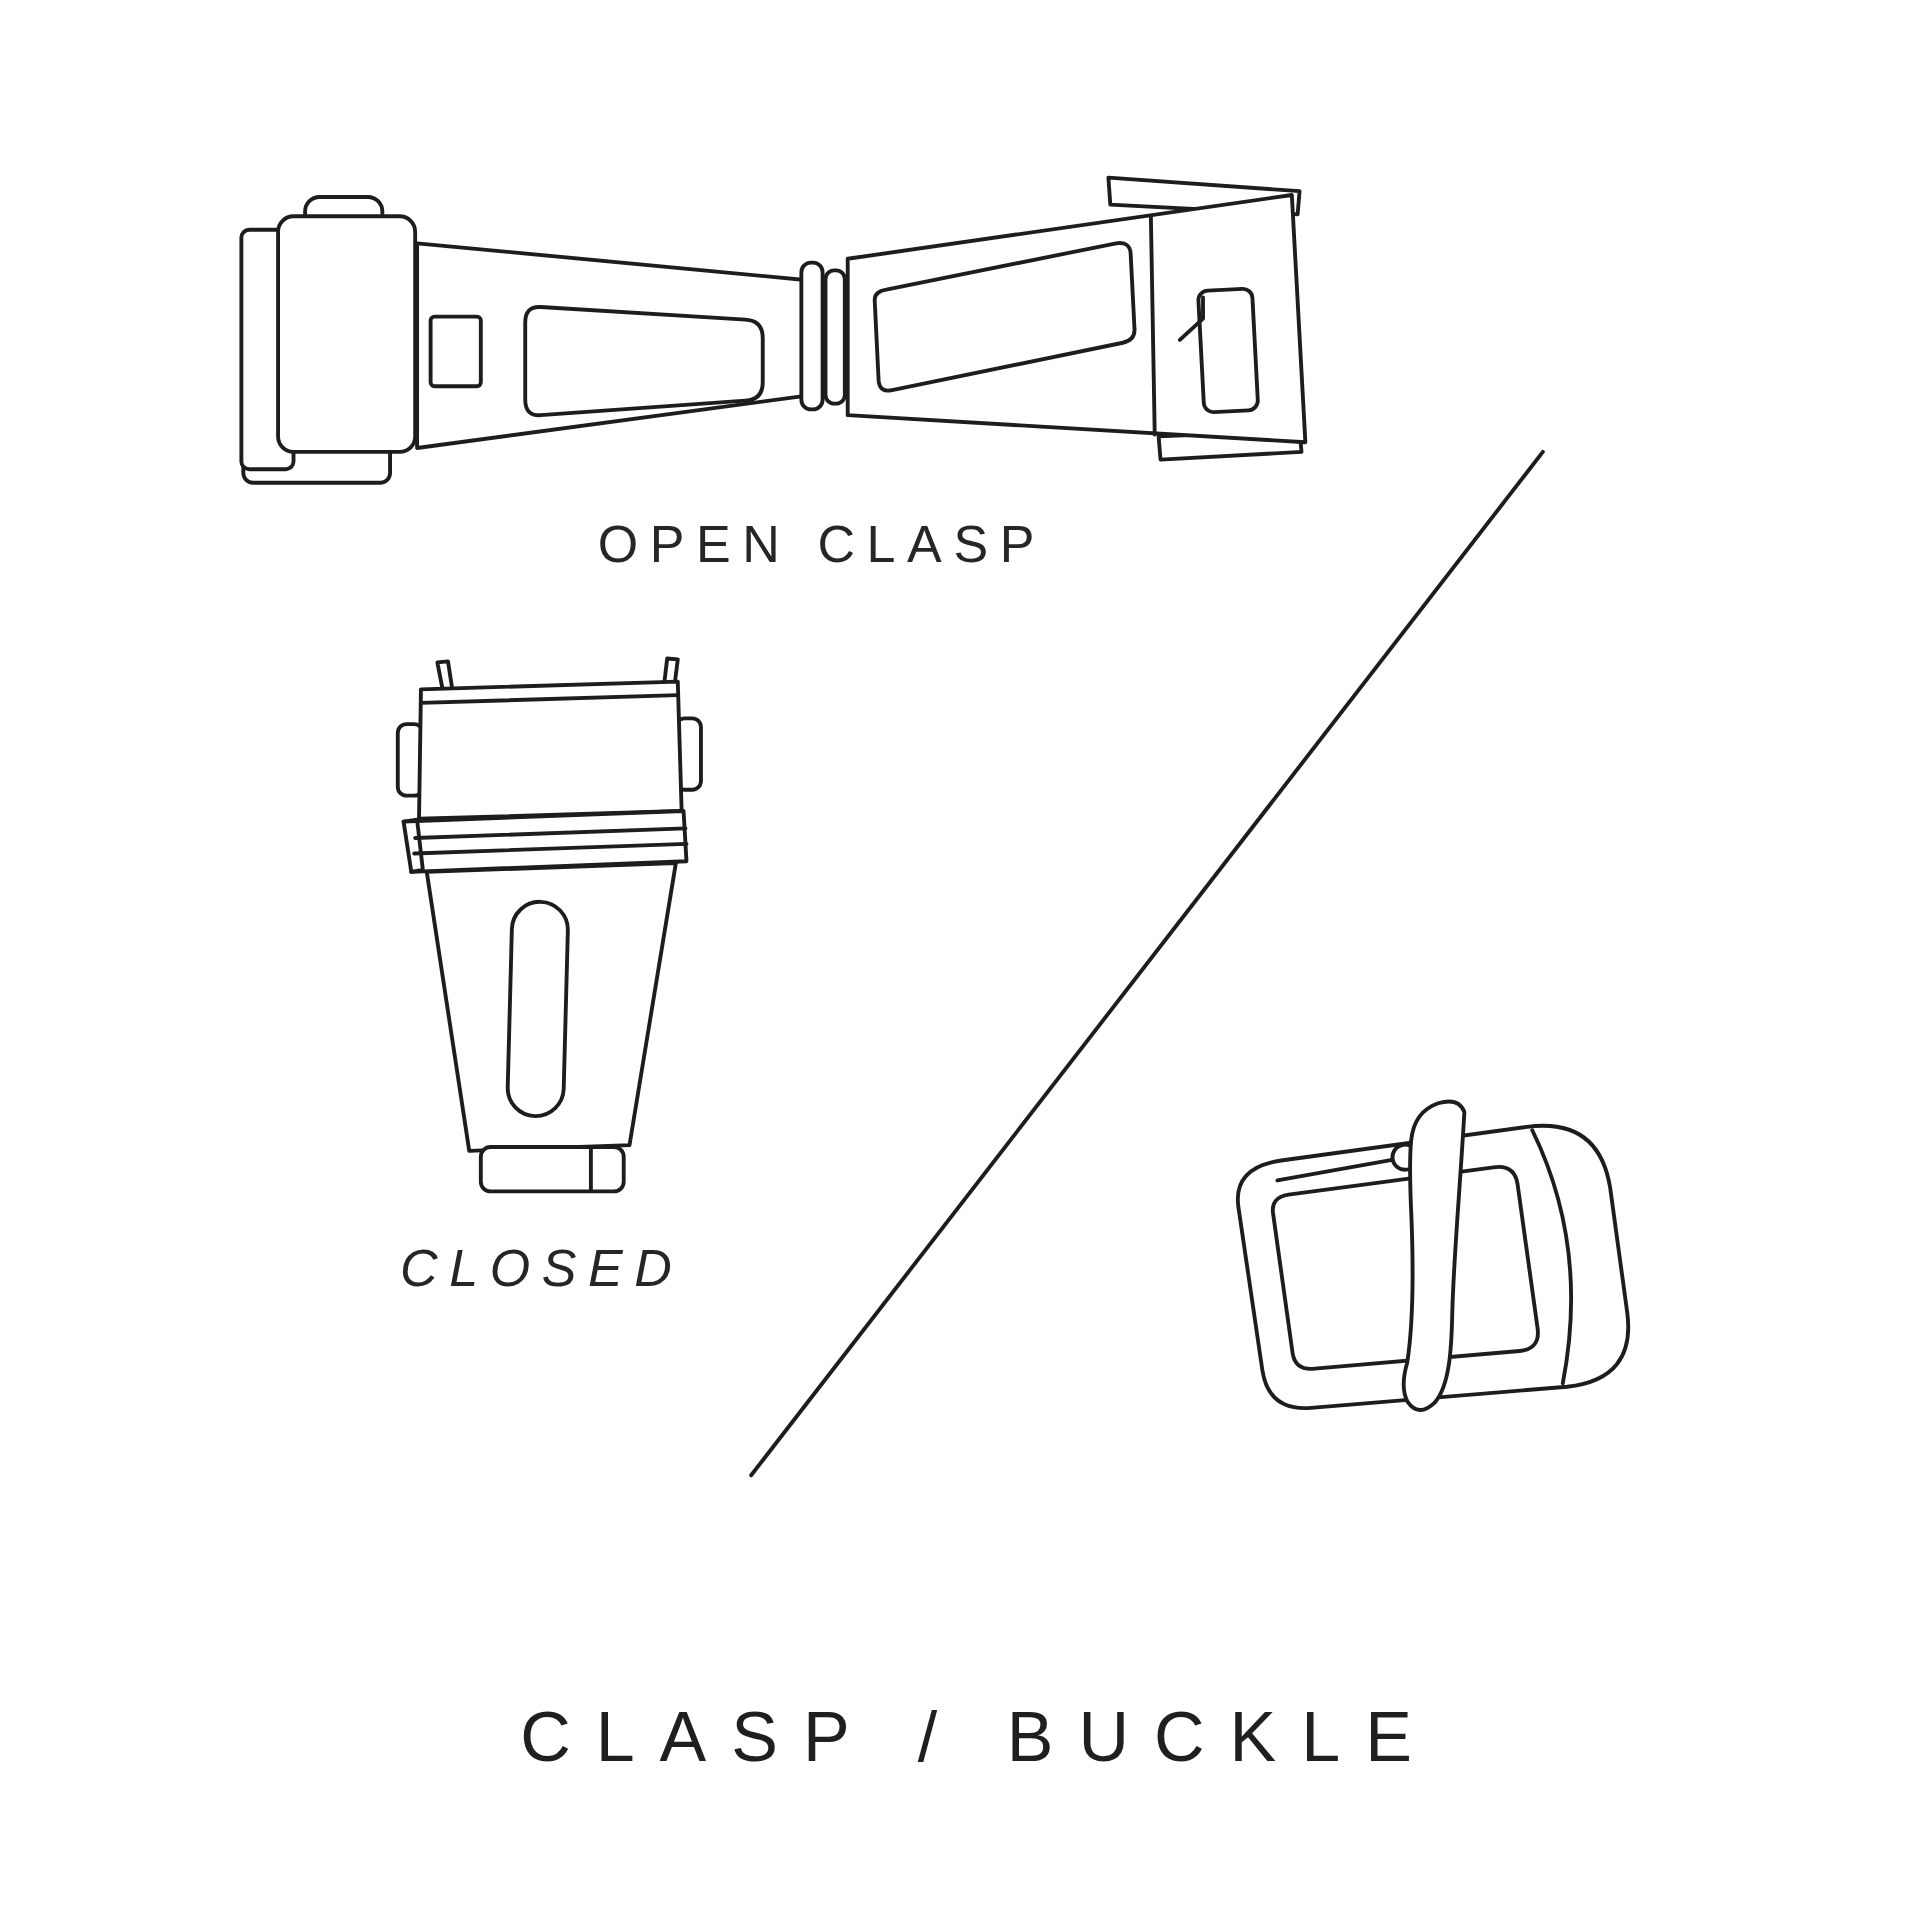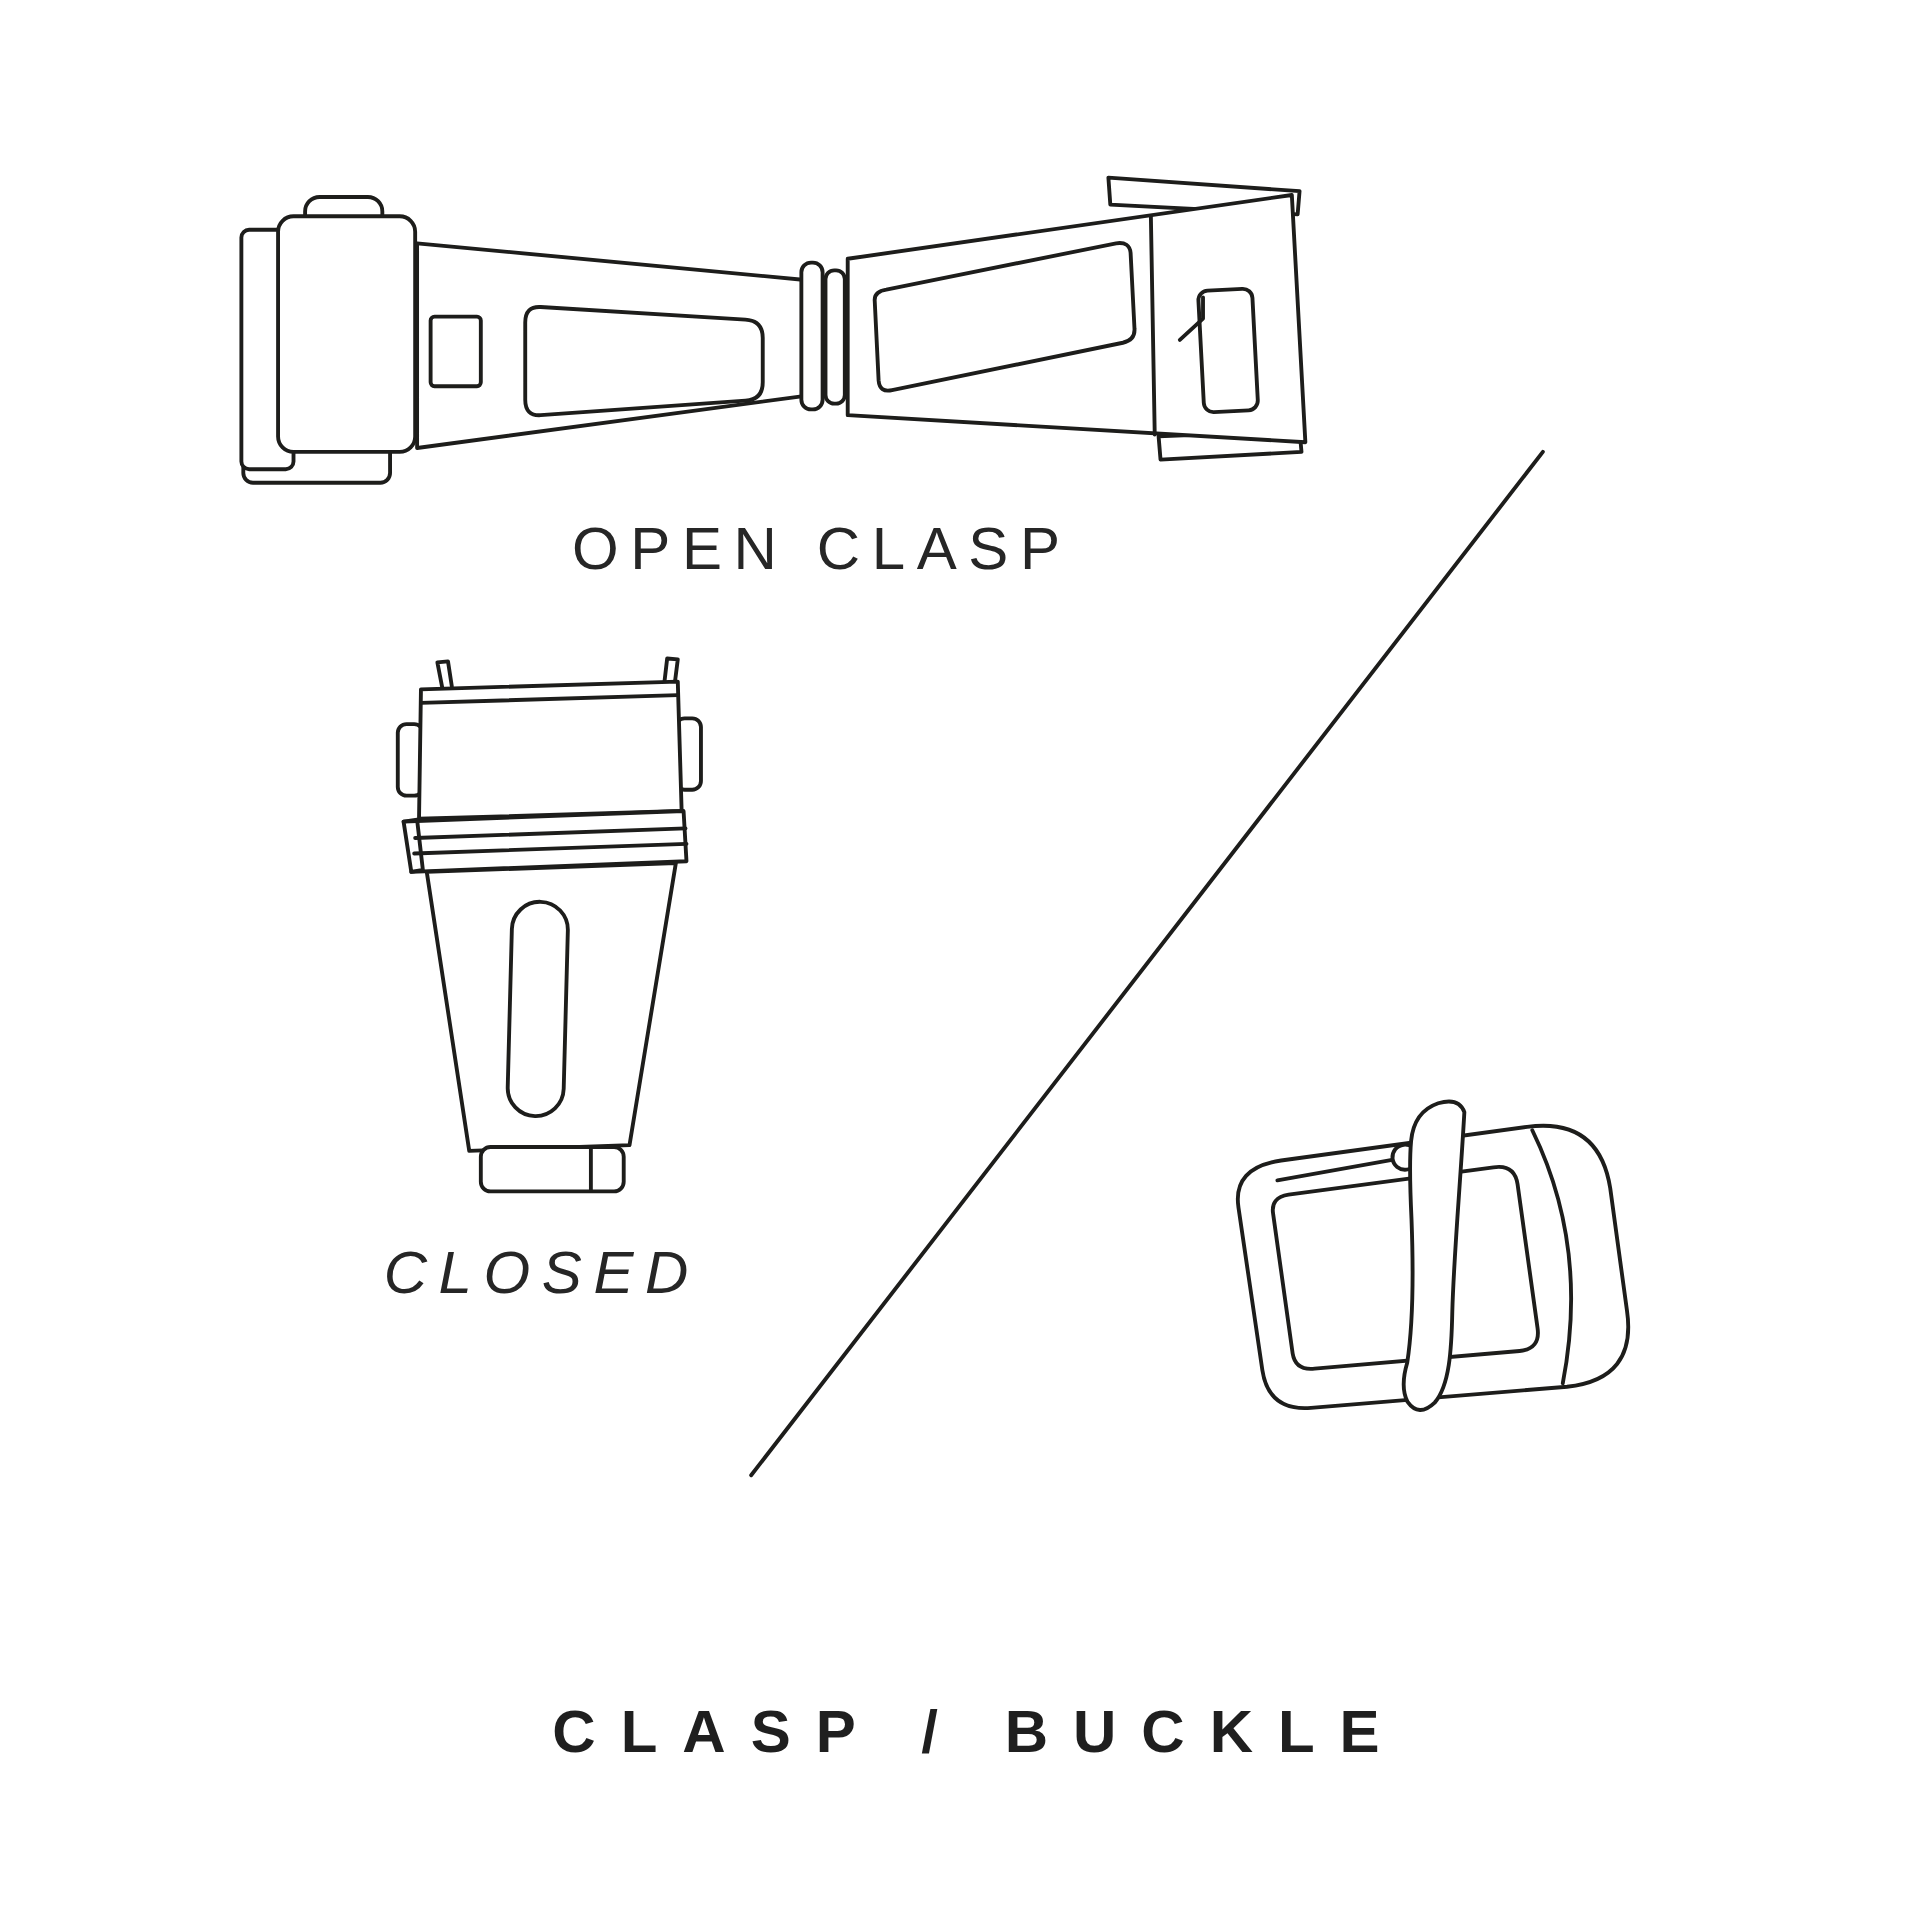--- a/index.html
+++ b/index.html
@@ -21,38 +21,38 @@
     stroke-width: 4;
     fill: none;
     stroke-linejoin: round;
     stroke-linecap: round;
   }
   svg.art .fill-w { fill: #ffffff; }
   .label {
     position: absolute;
     transform: translateX(-50%);
     color: var(--ink);
-    font-size: 60px;
+    font-size: 52px;
     letter-spacing: 11.6px;
     text-indent: 11.6px;
     font-weight: 400;
     white-space: nowrap;
   }
   .label-open-clasp { left: 816px; top: 514px; }
   .label-closed { left: 536px; top: 1238px; font-style: italic; }
   .title {
     position: absolute;
     left: 966px;
     top: 1697px;
     transform: translateX(-50%);
     color: #1f1f1f;
-    font-size: 60px;
+    font-size: 70px;
     letter-spacing: 25px;
     text-indent: 25px;
-    font-weight: 700;
+    font-weight: 400;
     white-space: nowrap;
   }
 </style>
 </head>
 <body style="background: rgb(255, 255, 255);">
 
 <div class="stage">
 
   <svg class="art" viewBox="0 0 2000 2000" width="1931" height="1931" xmlns="http://www.w3.org/2000/svg">
 

